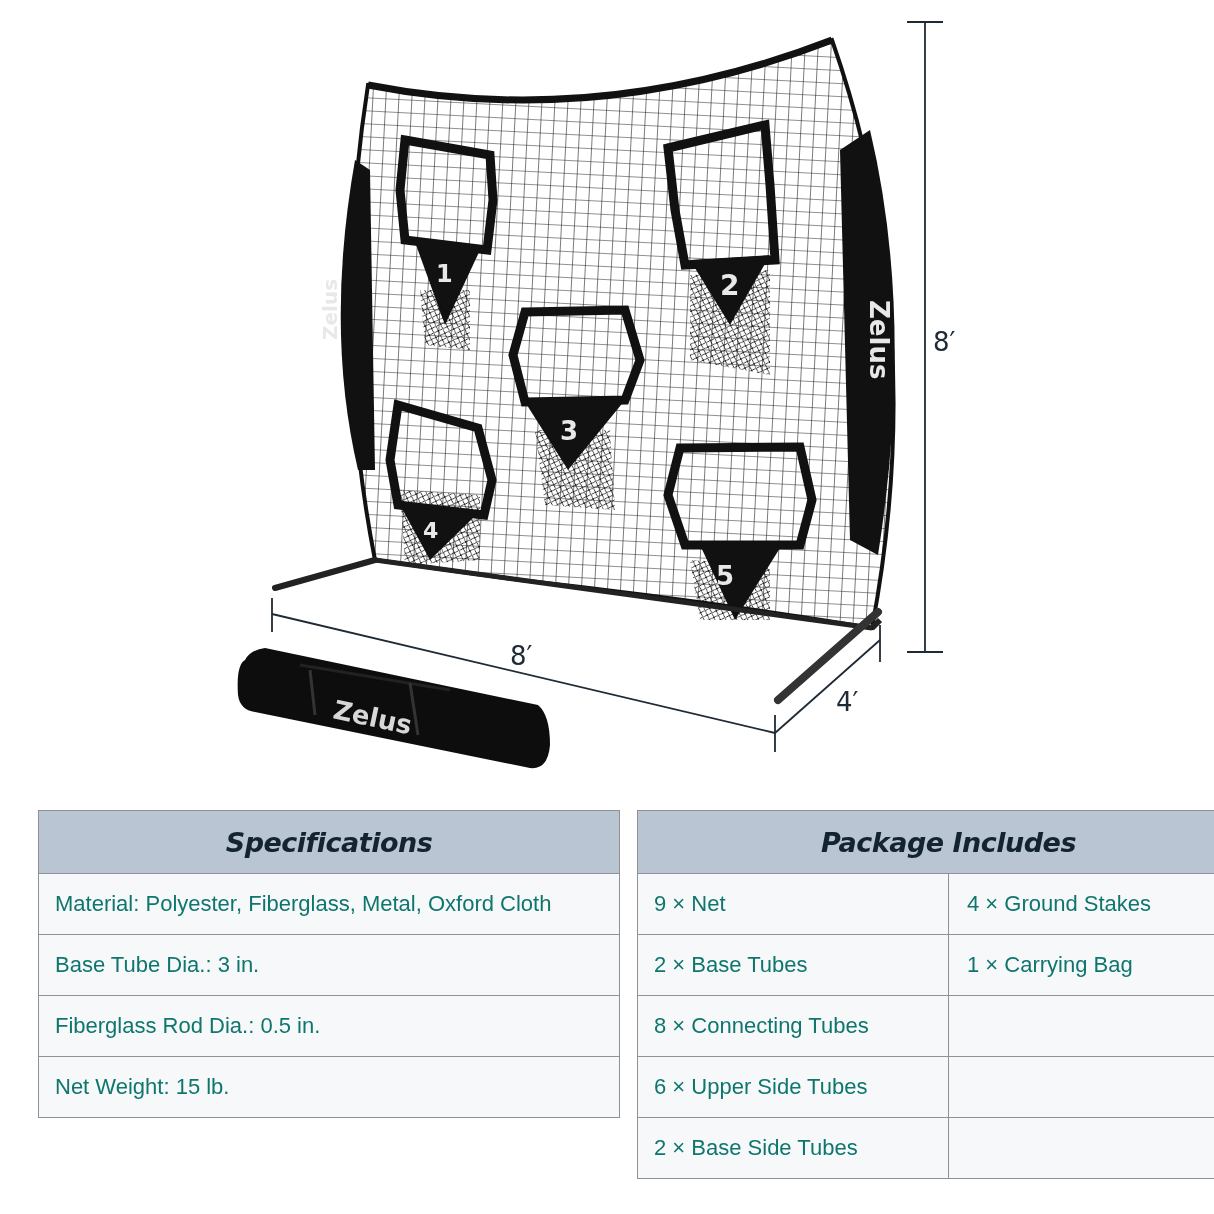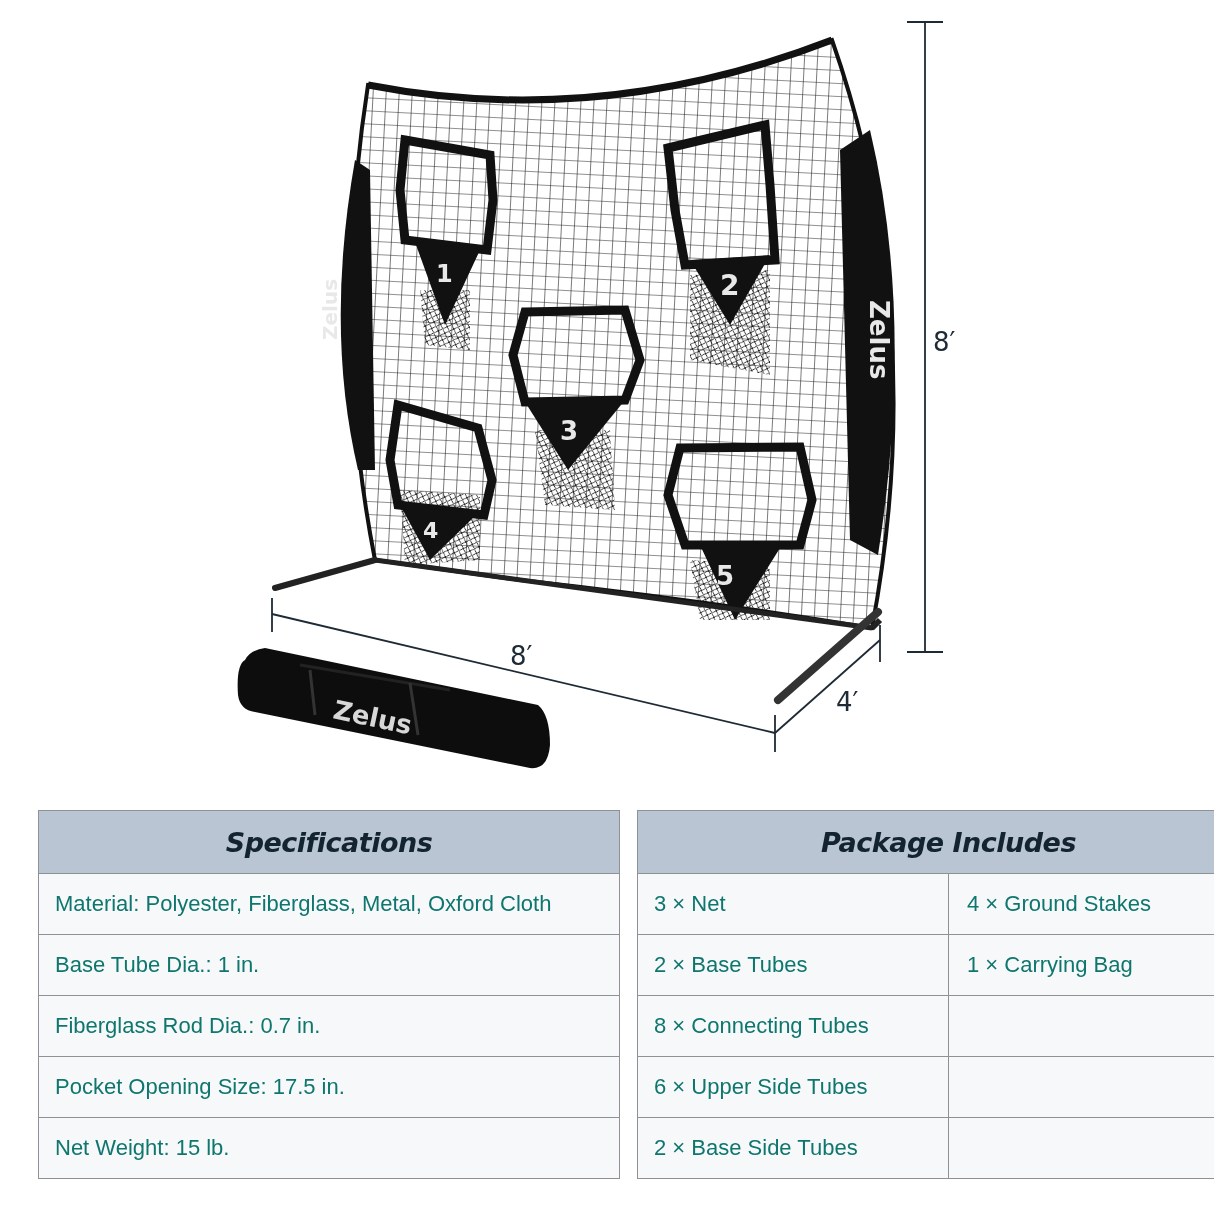--- a/index.html
+++ b/index.html
@@ -101,41 +101,38 @@
 
 <table id="spec-table">
   <tbody>
       <tr>
         <th>Specifications</th>
       </tr>
   <tr>
         <td>Material: Polyester, Fiberglass, Metal, Oxford Cloth</td>
       </tr>
   <tr>
-        <td>Base Tube Dia.: 1 in.</td>
+        <td>Base Tube Dia.: 3 in.</td>
       </tr>
   <tr>
-        <td>Fiberglass Rod Dia.: 0.7 in.</td>
-      </tr>
-  <tr>
-        <td>Pocket Opening Size: 17.5 in.</td>
+        <td>Fiberglass Rod Dia.: 0.5 in.</td>
       </tr>
   <tr>
         <td>Net Weight: 15 lb.</td>
       </tr>
 </tbody>
   </table>
 
 <table id="pkg-table">
   <tbody>
       <tr>
         <th colspan="2">Package Includes</th>
       </tr>
   <tr>
-    <td>3 × Net</td>
+    <td>9 × Net</td>
     <td class="c2">4 × Ground Stakes</td>
   </tr>
   <tr>
     <td>2 × Base Tubes</td>
     <td class="c2">1 × Carrying Bag</td>
   </tr>
   <tr>
     <td>8 × Connecting Tubes</td>
     <td class="c2"></td>
   </tr>

